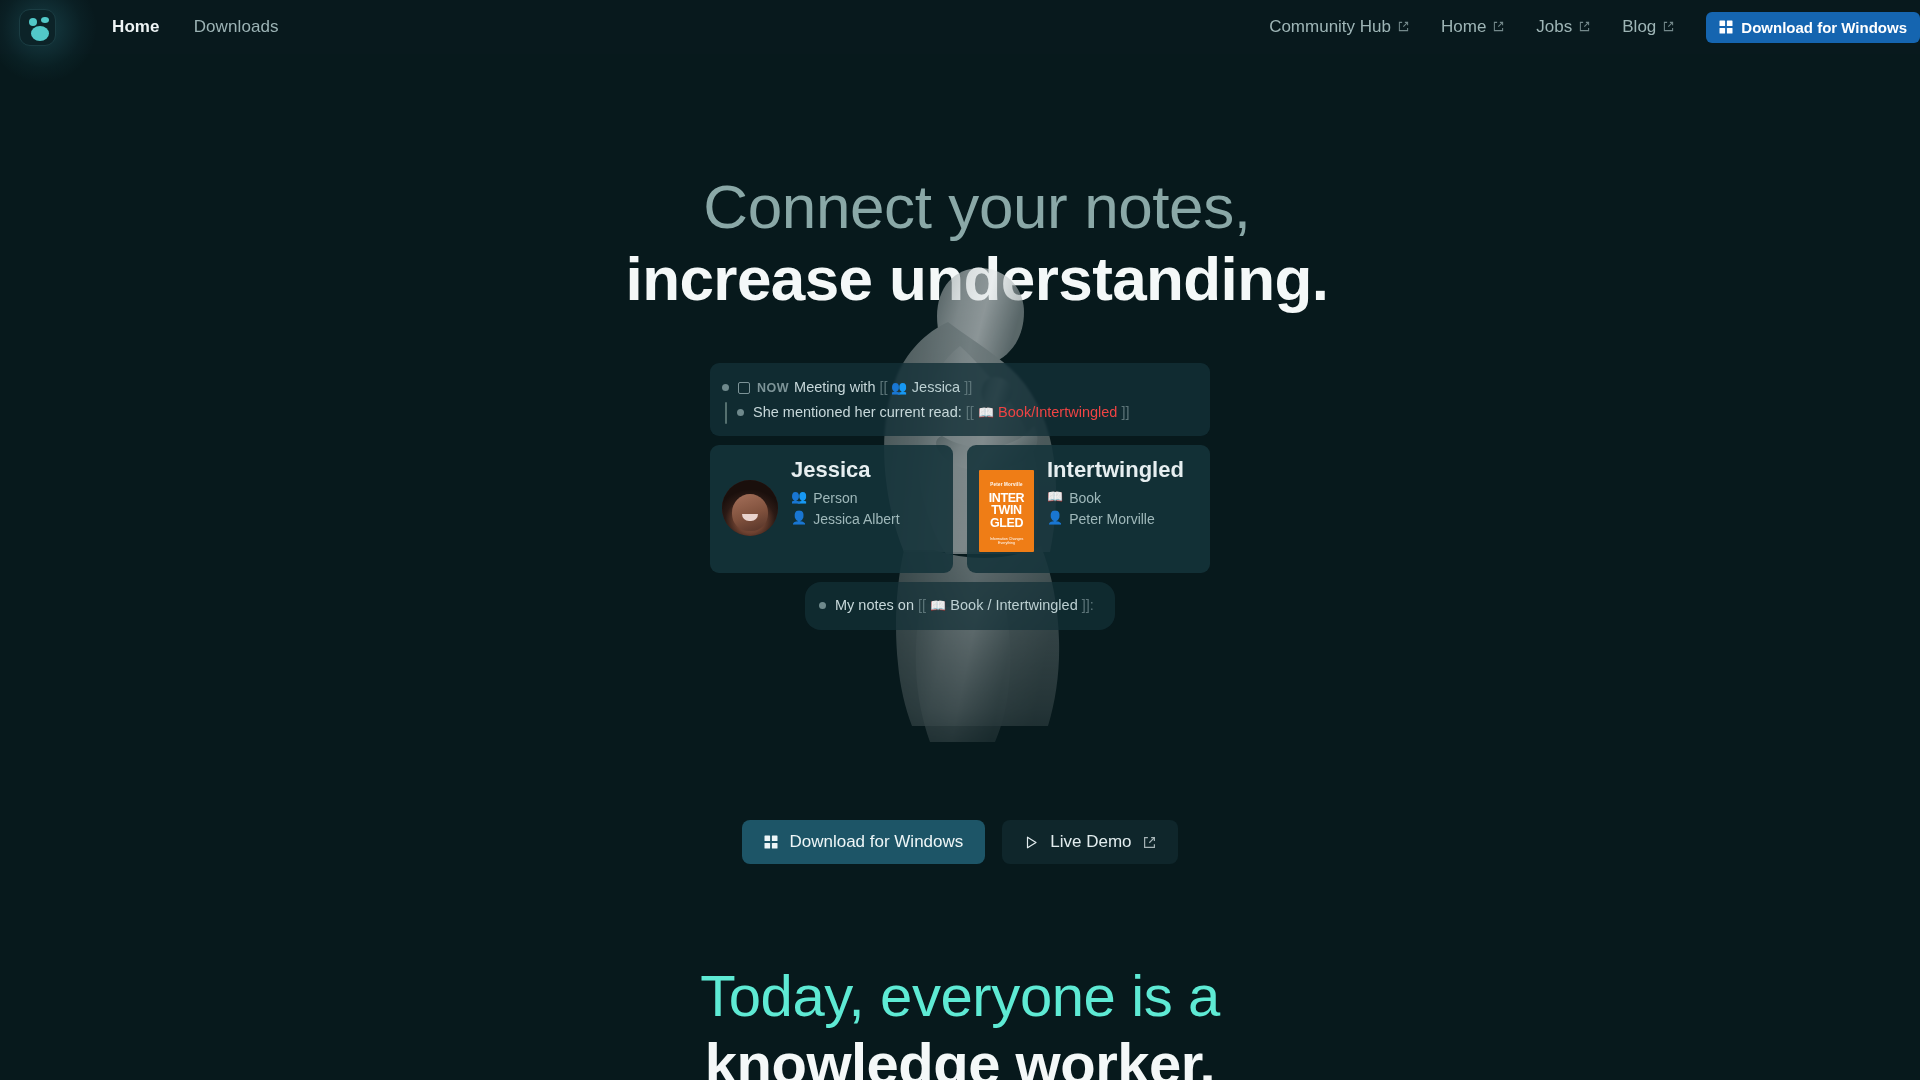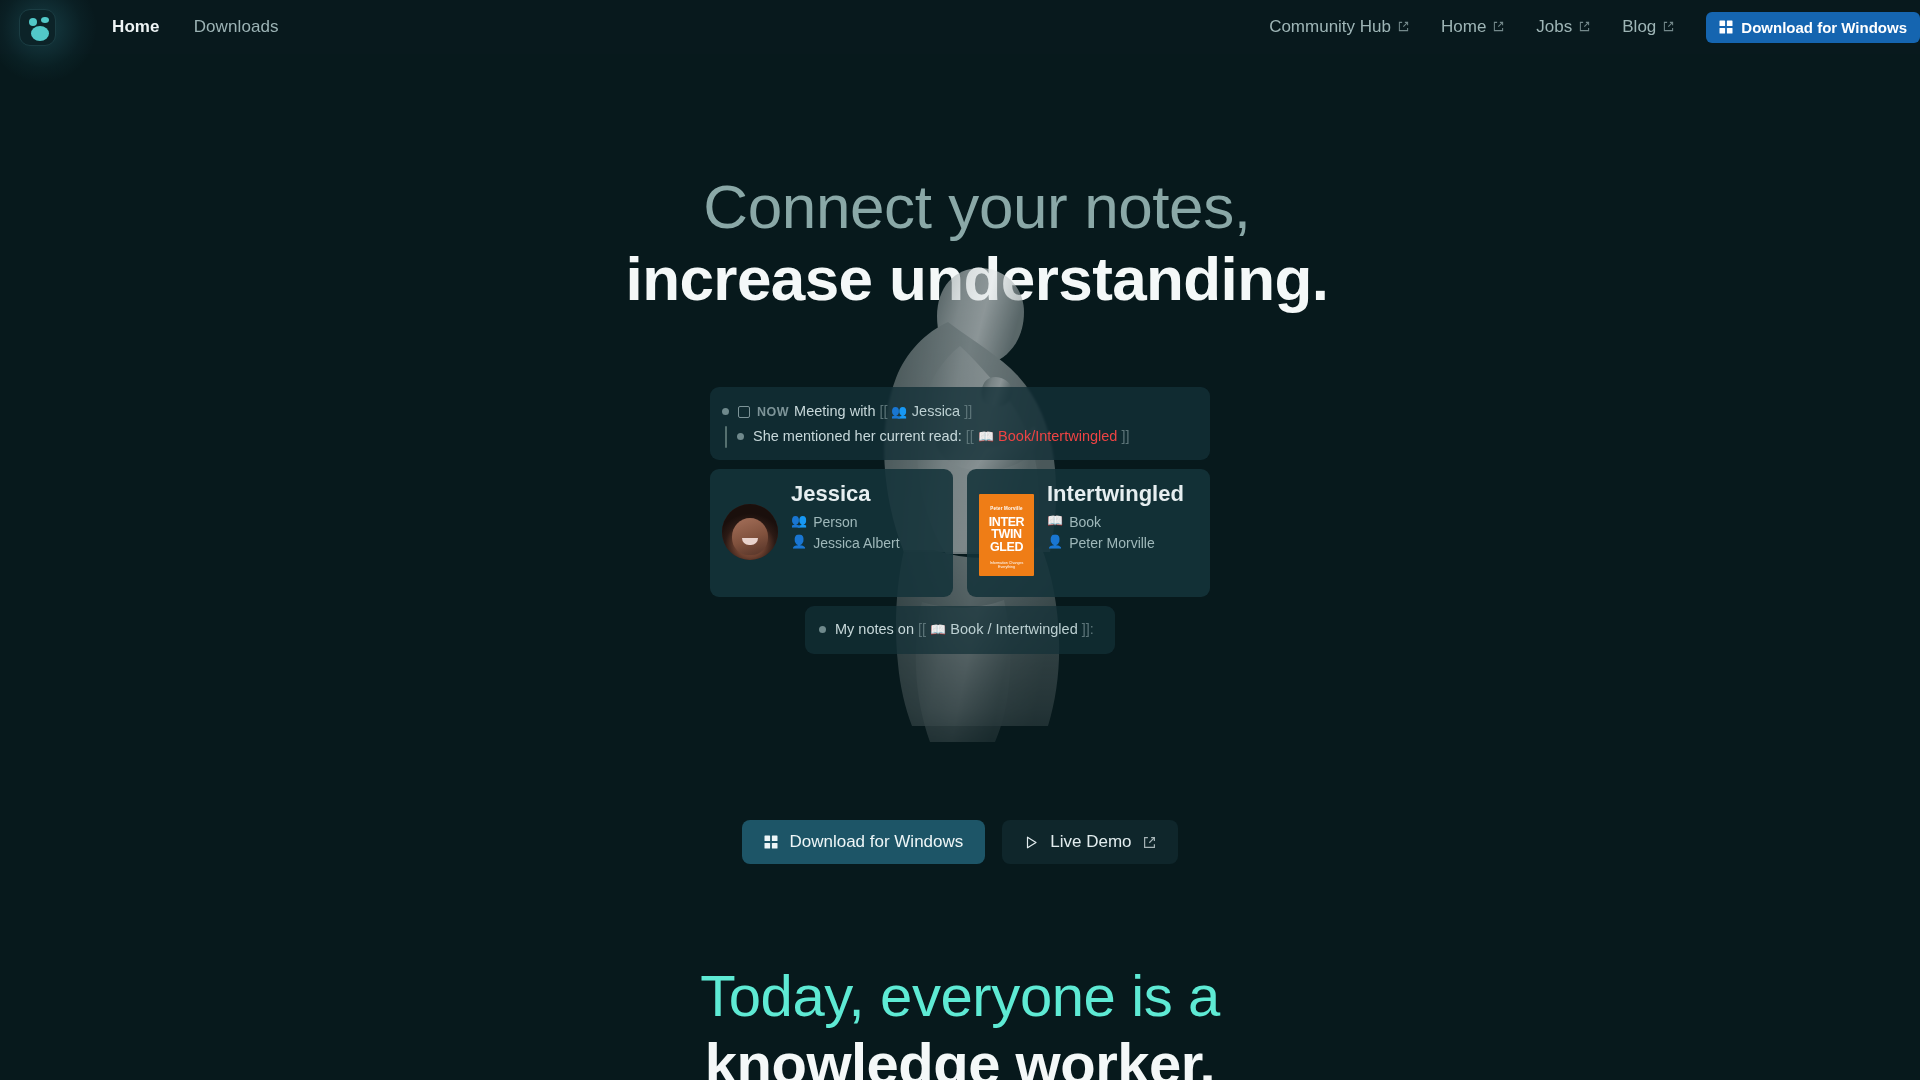--- a/index.html
+++ b/index.html
@@ -163,21 +163,20 @@
   .thinker svg { display: block; width: 100%; height: 100%; }
 
   
   .demo {
     position: absolute;
     left: 50%;
     transform: translateX(-50%);
     top: 363px;
     width: 500px;
     z-index: 3;
-    margin-top: 24px;
   }
   .note-card {
     background: rgba(19,48,55,0.80);
     border-radius: 9px;
     padding: 14px 16px 12px 12px;
     backdrop-filter: blur(1px);
   }
   .note-row {
     display: flex;
     align-items: flex-start;
@@ -315,21 +314,21 @@
     line-height: 1.45;
     display: flex;
     gap: 6px;
     align-items: flex-start;
     flex-wrap: wrap;
   }
   .entity-meta + .entity-meta { margin-top: 1px; }
 
   .note-card-bottom {
     background: rgba(19,48,55,0.72);
-    border-radius: 9px;
+    border-radius: 16px;
     padding: 13px 16px 14px 14px;
     margin-top: 9px;
     width: 310px;
     margin-left: auto;
     margin-right: auto;
   }
 
   
   .cta {
     position: absolute;

